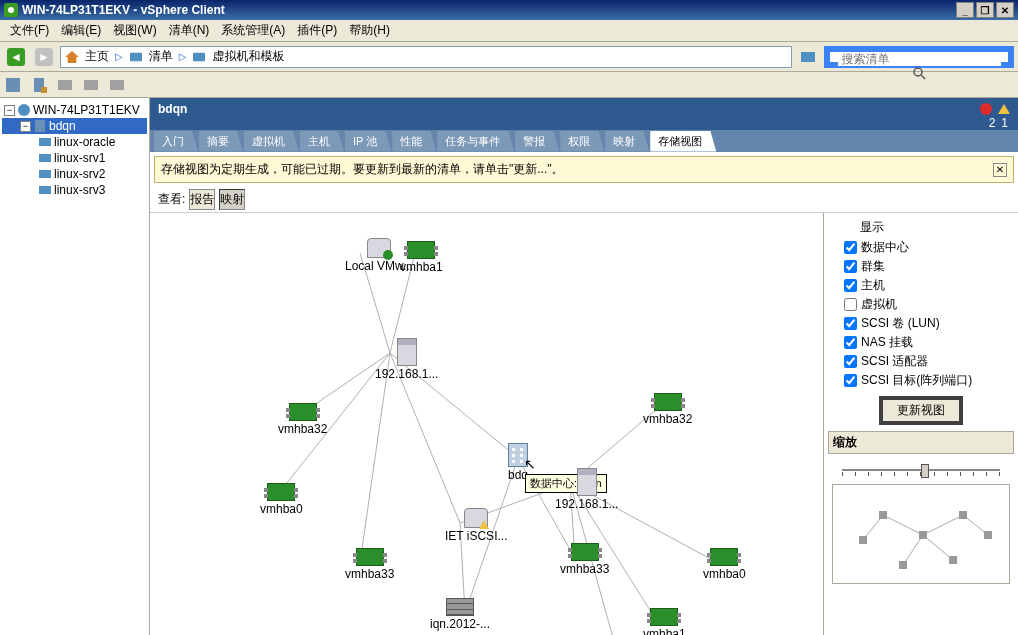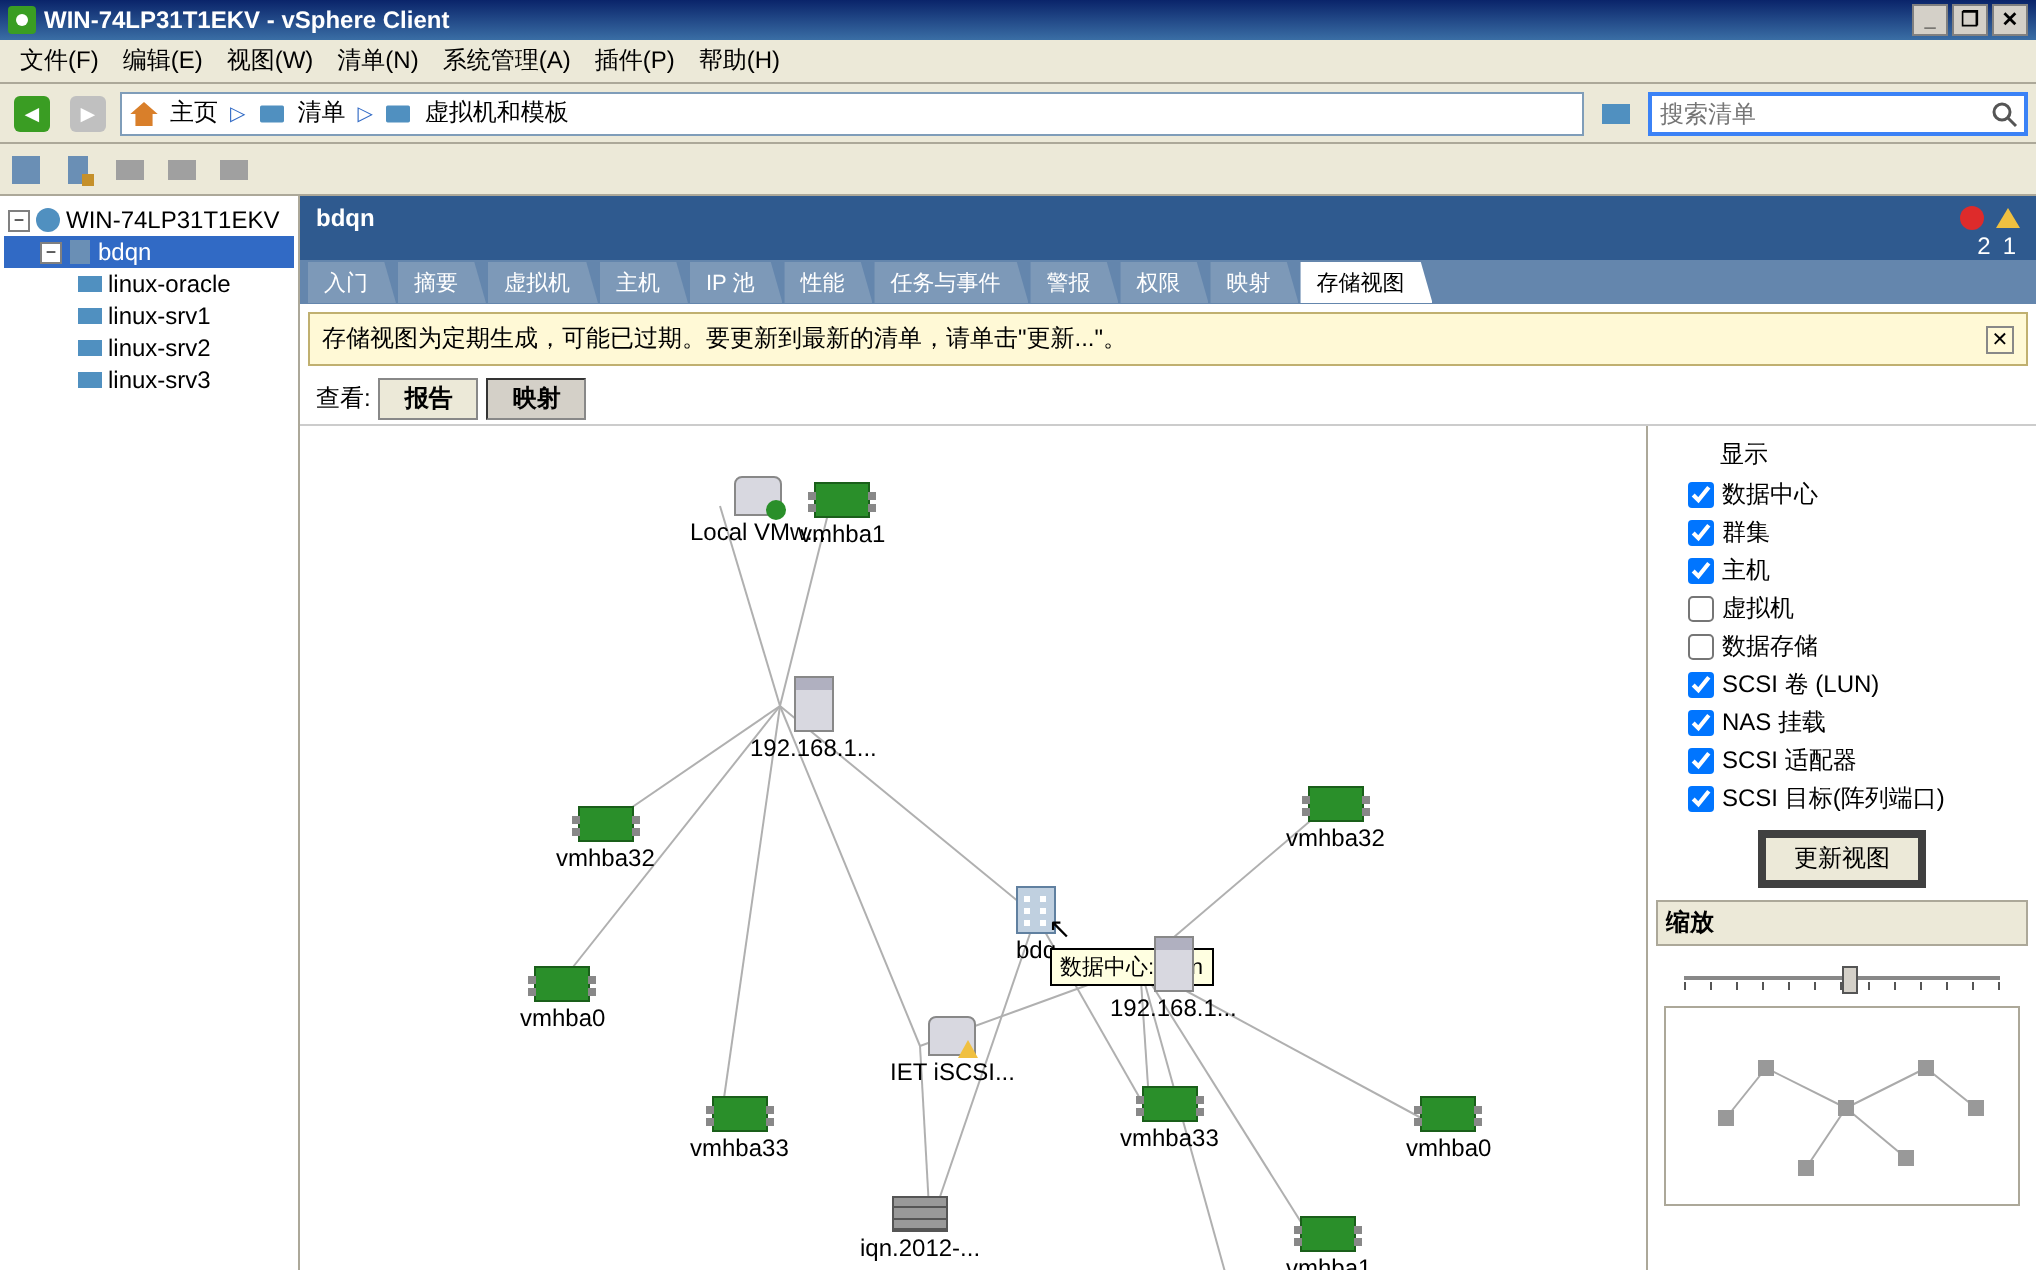--- a/index.html
+++ b/index.html
@@ -15,21 +15,21 @@
 .menubar { background: #ece9d8; height: 22px; display: flex; align-items: center; padding: 0 4px; border-bottom: 1px solid #aca899; }
 .menu-item { padding: 2px 6px; cursor: pointer; }
 
 .toolbar { background: #ece9d8; height: 30px; display: flex; align-items: center; padding: 2px 4px; border-bottom: 1px solid #aca899; gap: 4px; }
 .tb-btn { width: 24px; height: 24px; border: 1px solid transparent; display: flex; align-items: center; justify-content: center; cursor: pointer; }
 .nav-back { background: #3a9d23; width: 18px; height: 18px; border-radius: 3px; color: #fff; display: flex; align-items: center; justify-content: center; }
 .nav-fwd { background: #c0c0c0; width: 18px; height: 18px; border-radius: 3px; color: #fff; display: flex; align-items: center; justify-content: center; }
 .addressbar { flex: 1; height: 22px; background: #fff; border: 1px solid #7f9db9; display: flex; align-items: center; padding: 0 4px; gap: 6px; }
 .addr-icon { width: 14px; height: 12px; }
 .addr-arrow { color: #316ac5; font-size: 10px; }
-.searchbox { width: 190px; height: 22px; background: #fff; border: 2px solid #3b82f6; display: flex; align-items: center; }
+.searchbox { width: 190px; height: 22px; background: #fff; border: 6px solid #3b82f6; display: flex; align-items: center; flex-direction: column; }
 .searchbox input { border: none; flex: 1; padding: 0 4px; outline: none; }
 .search-btn { width: 20px; height: 20px; display: flex; align-items: center; justify-content: center; cursor: pointer; }
 
 .secondbar { background: #ece9d8; height: 26px; display: flex; align-items: center; padding: 2px 4px; border-bottom: 1px solid #aca899; gap: 8px; }
 .sb-icon { width: 18px; height: 18px; cursor: pointer; }
 
 .main { display: flex; height: 537px; }
 .tree { width: 150px; background: #fff; border-right: 1px solid #aca899; padding: 4px 2px; }
 .tree-node { display: flex; align-items: center; padding: 1px 2px; gap: 2px; cursor: pointer; white-space: nowrap; }
 .tree-node.selected { background: #316ac5; color: #fff; }
@@ -48,21 +48,21 @@
 
 .tabstrip { background: #6486ad; height: 22px; display: flex; align-items: center; padding: 0 4px; gap: 1px; }
 .tab { background: #7d99b8; color: #fff; padding: 3px 8px; cursor: pointer; font-size: 11px; clip-path: polygon(0 0, calc(100% - 6px) 0, 100% 100%, 0 100%); padding-right: 14px; }
 .tab.active { background: #fff; color: #000; }
 
 .infobar { background: #fff9d6; border: 1px solid #c0b070; margin: 4px; padding: 4px 6px; display: flex; align-items: center; justify-content: space-between; }
 .infobar-close { width: 14px; height: 14px; border: 1px solid #888; display: flex; align-items: center; justify-content: center; cursor: pointer; font-size: 10px; }
 
 .viewbar { padding: 2px 8px; display: flex; align-items: center; justify-content: space-between; border-bottom: 1px solid #ccc; }
 .viewbar-left { display: flex; align-items: center; gap: 4px; }
-.view-btn { border: 1px solid #888; background: #ece9d8; padding: 1px 12px; cursor: pointer; font-weight: bold; }
+.view-btn { border: 1px solid #888; background: #ece9d8; padding: 1px 0; cursor: pointer; }
 .view-btn.active { background: #d4d0c8; border: 1px inset #888; }
 .update-link { color: #0000ee; text-decoration: underline; cursor: pointer; }
 
 .canvas-area { flex: 1; display: flex; position: relative; }
 .canvas { flex: 1; position: relative; background: #fff; overflow: hidden; }
 .node { position: absolute; display: flex; flex-direction: column; align-items: center; gap: 1px; font-size: 11px; cursor: pointer; }
 .node-label { white-space: nowrap; }
 .chip-icon { width: 28px; height: 18px; background: #2a8f2a; border: 1px solid #1a5f1a; position: relative; }
 .chip-icon::before, .chip-icon::after { content: ""; position: absolute; width: 4px; height: 4px; background: #888; }
 .chip-icon::before { left: -4px; top: 4px; box-shadow: 0 6px #888; }
@@ -371,24 +371,20 @@
             </div>
             <div class="sp-check">
               <input type="checkbox" checked="" style="">
               <span>主机</span>
             </div>
             <div class="sp-check">
               <input type="checkbox" style="">
               <span>虚拟机</span>
             </div>
             <div class="sp-check">
-              <input type="checkbox" style="">
-              <span>数据存储</span>
-            </div>
-            <div class="sp-check">
               <input type="checkbox" checked="" style="">
               <span>SCSI 卷 (LUN)</span>
             </div>
             <div class="sp-check">
               <input type="checkbox" checked="" style="">
               <span>NAS 挂载</span>
             </div>
             <div class="sp-check">
               <input type="checkbox" checked="" style="">
               <span>SCSI 适配器</span>

